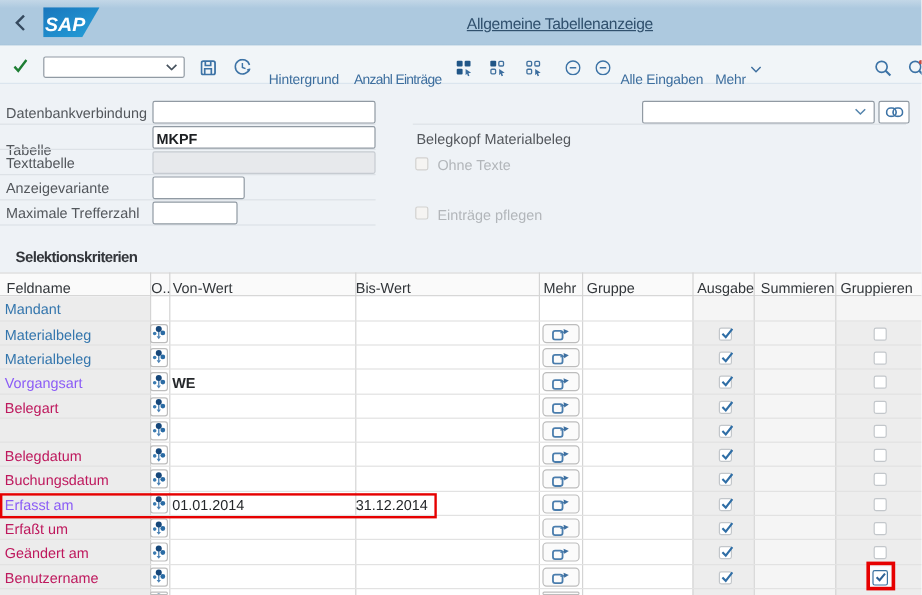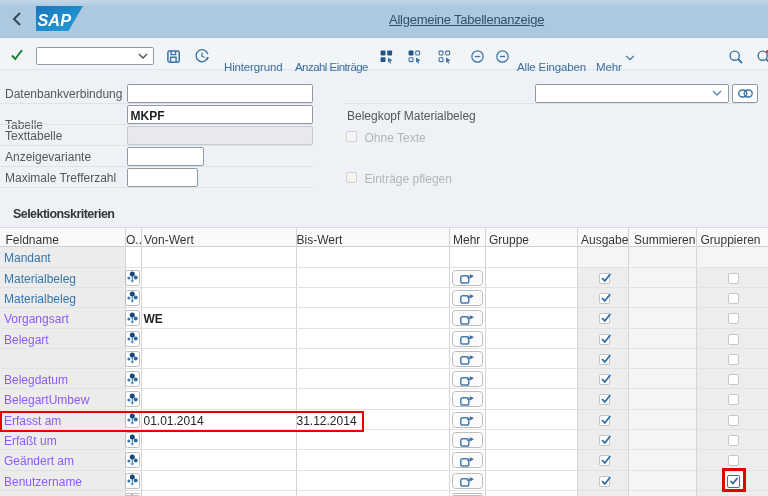--- a/index.html
+++ b/index.html
@@ -15,21 +15,21 @@
 
 .flabel { font-size:12px; color:#53575c; }
 .fline { height:1px; background:#dde2e7; }
 .inp { background:#fff; border:1px solid #919aa3; border-radius:2px; }
 .inp-dis { background:#e7e9ec; border:1px solid #c6cbd1; border-radius:2px; }
 .dis-text { color:#b2b6ba; }
 
 .th { font-size:12px; color:#32363a; top:232.5px; z-index:5; white-space:nowrap; }
 .fn { font-size:12px; padding-left:4px; padding-top:1px; line-height:20.3px; white-space:nowrap; }
 .link { color:#3476ad; }
-.norm { color:#8b5cf6; }
+.norm { color:#be185d; }
 .bold { color:#8b5cf6; font-weight:normal; }
 .obtn { width:14.5px; height:16px; background:#fff; border:1px solid #bdbdbd; border-radius:2.5px; }
 .obtn svg { display:block; margin:0.5px auto 0; }
 .mbtn { width:31px; height:16px; background:#fbfbfb; border:1px solid #bdbdbd; border-radius:3.5px; }
 .mbtn svg { display:block; margin:0.5px auto 0; }
 .cb { width:11px; height:11px; border:1px solid #c2c6ca; border-radius:2px; background:#fff; }
 .cb svg { display:block; margin:-1px 0 0 0.5px; }
 .cb-off { border-color:#c3c7cb; }
 .vline { width:1px; background:#d4d4d4; }
 .hline { height:1px; background:#e2e2e2; }
@@ -309,21 +309,21 @@
         <path d="M10.6 3.2 L15 5.1 L11.2 7.5 Z" fill="#3c6e9f"></path>
       </svg>
     </div>
 <div class="abs cb" style="left:599px;top:374.1px">
       <svg width="10" height="10" viewBox="0 0 10 10">
         <path d="M1 5.2 L3.8 8 L9.3 1" stroke="#2f6ea6" stroke-width="1.8" fill="none"></path>
       </svg>
     </div>
 <div class="abs cb cb-off" style="left:727.5px;top:374.1px"></div>
 <div class="abs hline" style="left:0;top:408.7px;width:768px"></div>
-<div class="abs fn norm" style="left:0;top:389.4px">BelegartUmbew</div>
+<div class="abs fn norm" style="left:0;top:389.4px">Buchungsdatum</div>
 <div class="abs obtn" style="left:125px;top:391.4px">
       <svg width="11" height="12" viewBox="0 0 11 12">
         <path d="M5.3 4 V9.5" stroke="#4a81b4" stroke-width="1.1" fill="none"></path>
         <circle cx="5.3" cy="3.1" r="2.5" fill="#16477a"></circle>
         <circle cx="1.9" cy="6.9" r="1.5" fill="#3a7ab0"></circle>
         <circle cx="8.7" cy="6.4" r="2" fill="#2a6ba4"></circle>
         <path d="M3.5 9.3 L7.1 9.3 L5.3 11.7 Z" fill="#4a81b4"></path>
       </svg>
     </div>
 <div class="abs mbtn" style="left:451.5px;top:391.4px">

